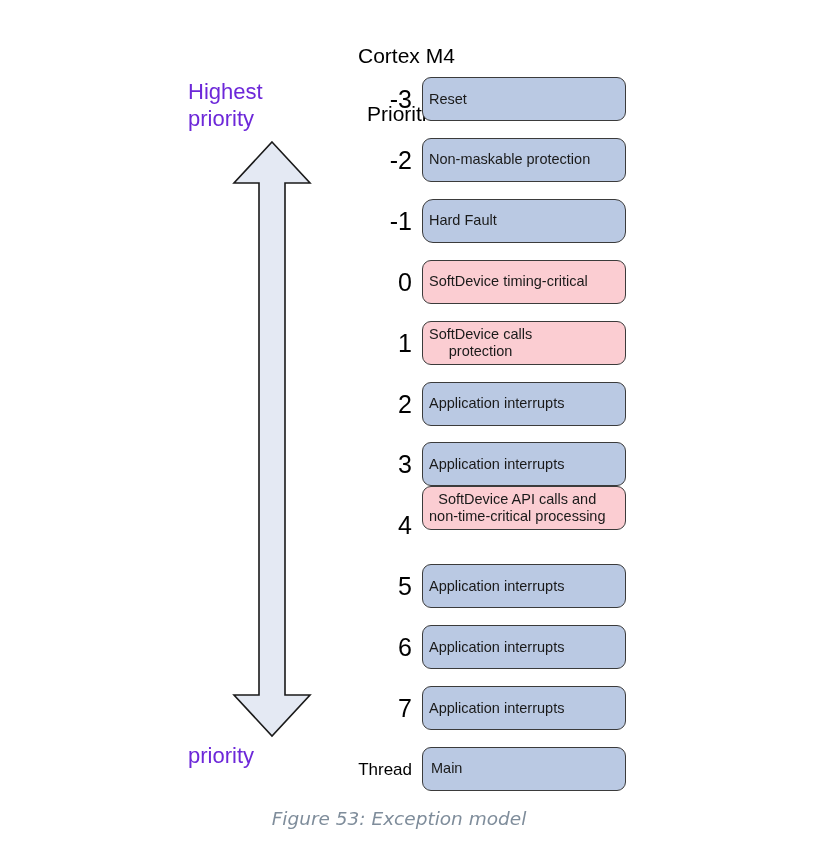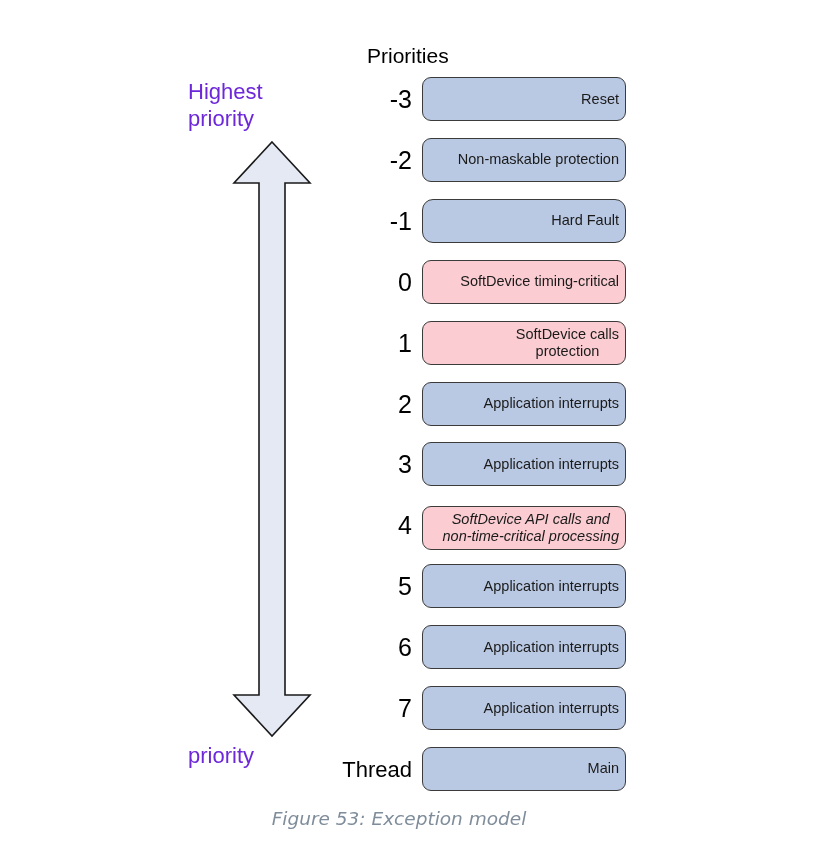--- a/index.html
+++ b/index.html
@@ -69,35 +69,35 @@
   .prio-num {
     position: absolute;
     width: 86px;
     left: 326px;
     text-align: right;
     font-size: 25px;
     line-height: 25px;
     color: #000;
   }
   .prio-num.thread-num {
-    font-size: 22px;
+    font-size: 17px;
   }
 
   
   .box {
     position: absolute;
     left: 422px;
     width: 204px;
     height: 44px;
     box-sizing: border-box;
     border: 1.4px solid #3b3b3b;
     border-radius: 9px;
     display: flex;
     align-items: center;
-    justify-content: flex-end;
+    justify-content: flex-start;
     text-align: center;
     font-size: 14.5px;
     line-height: 17px;
     color: #1a1a1a;
     padding: 0 6px;
   }
   .box.blue {
     background: #bac9e3;
   }
   .box.pink {
@@ -120,20 +120,21 @@
     color: #7f8d9b;
     font-family: "DejaVu Sans", sans-serif;
   }
 </style>
 </head>
 <body>
 
 <div id="figure">
 
   <div class="col-title">
+    <span class="line l1">Cortex M4</span>
     <span class="line l2">Priorities</span>
   </div>
 
   <div class="axis-label top">
     <span class="line">Highest</span>
     <span class="line">priority</span>
   </div>
 
   <div class="arrow-wrap">
     <svg width="82" height="600" viewBox="0 0 82 600">
@@ -169,21 +170,21 @@
       </div>
       <div class="prio-num" style="top: 391.5px;">2</div>
       <div class="box blue" style="top: 381.5px;">
         <span class="txt">Application interrupts</span>
       </div>
       <div class="prio-num" style="top: 452.4px;">3</div>
       <div class="box blue" style="top: 442.4px;">
         <span class="txt">Application interrupts</span>
       </div>
       <div class="prio-num" style="top: 513.3px;">4</div>
-      <div class="box pink" style="top: 506px; font-style: italic;">
+      <div class="box pink" style="top: 486px;">
         <span class="txt">SoftDevice API calls and
 non-time-critical processing</span>
       </div>
       <div class="prio-num" style="top: 574.2px;">5</div>
       <div class="box blue" style="top: 564.2px;">
         <span class="txt">Application interrupts</span>
       </div>
       <div class="prio-num" style="top: 635.1px;">6</div>
       <div class="box blue" style="top: 625.1px;">
         <span class="txt">Application interrupts</span>

